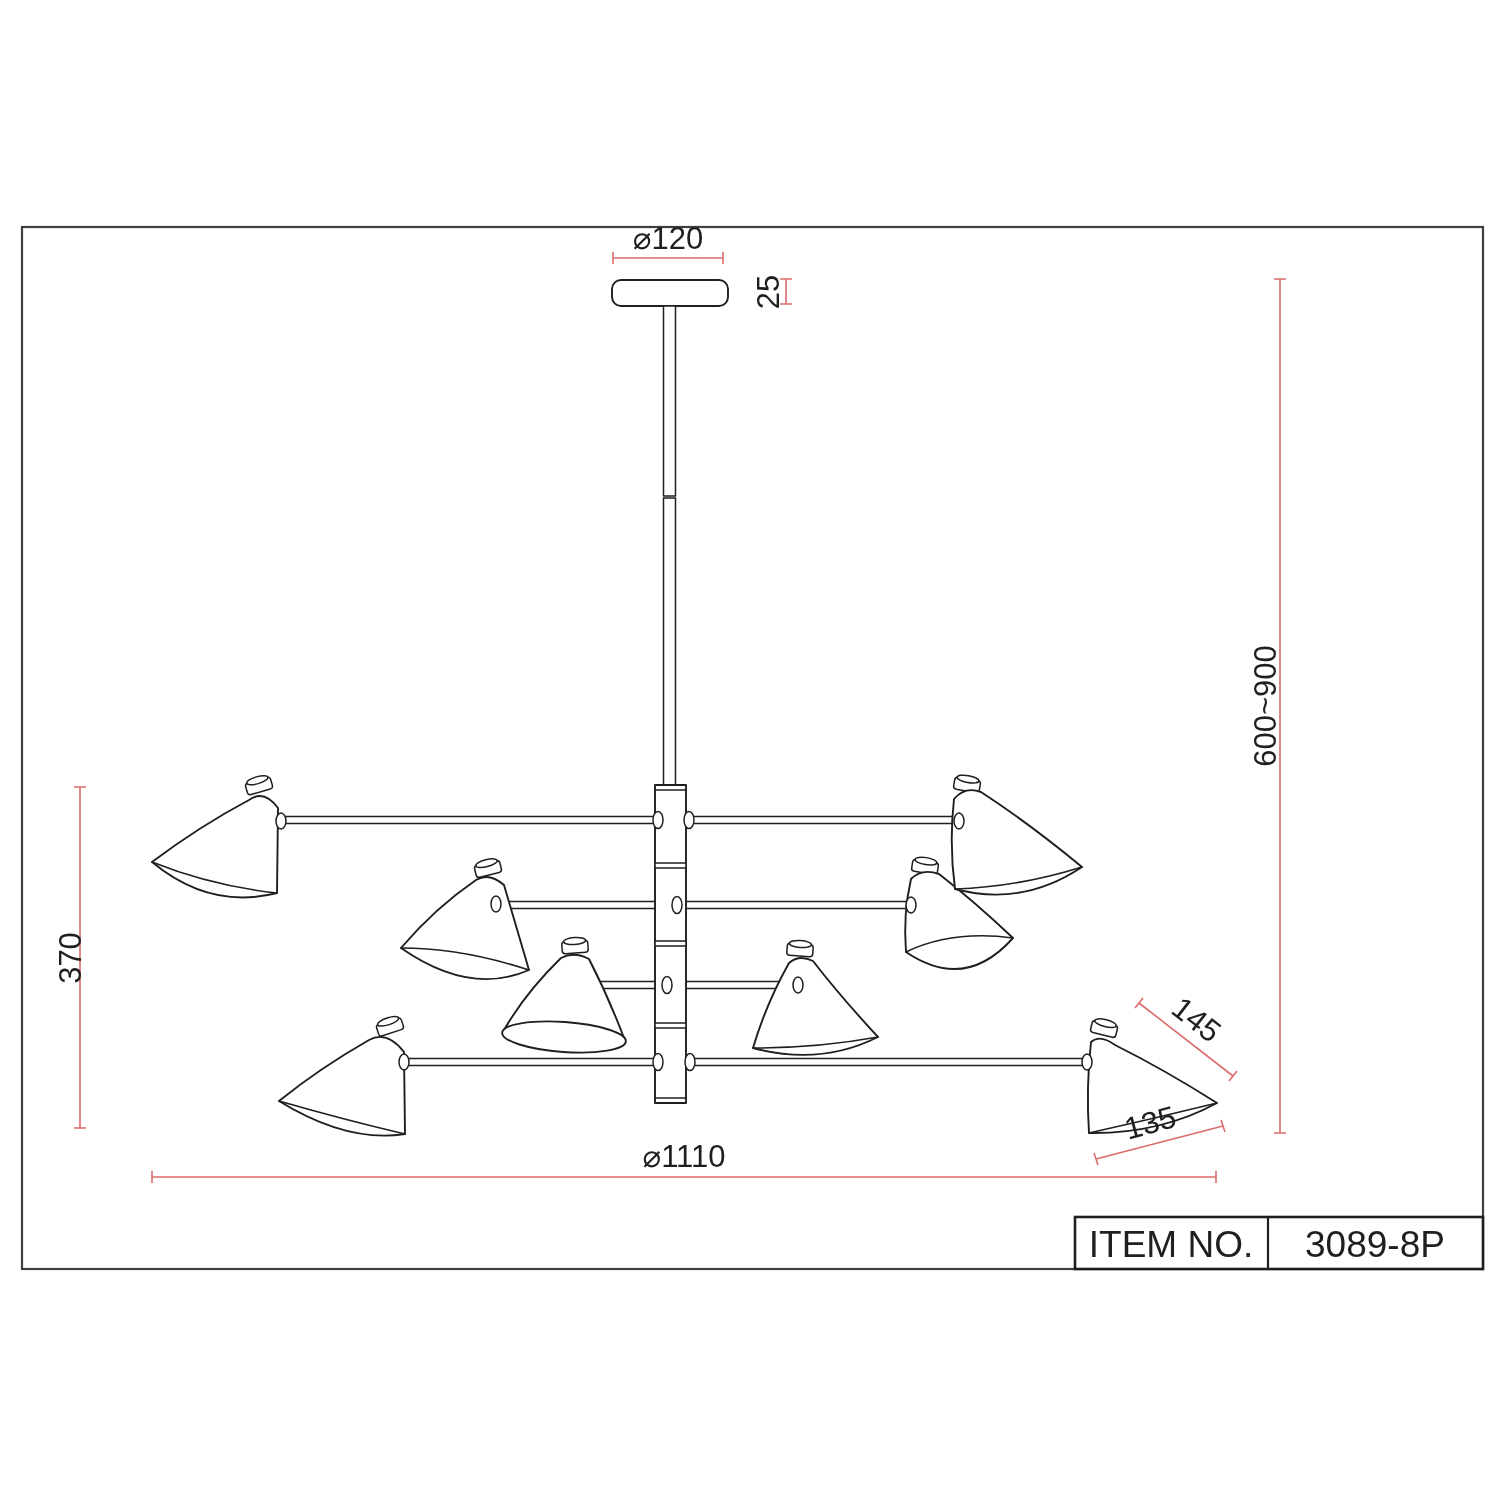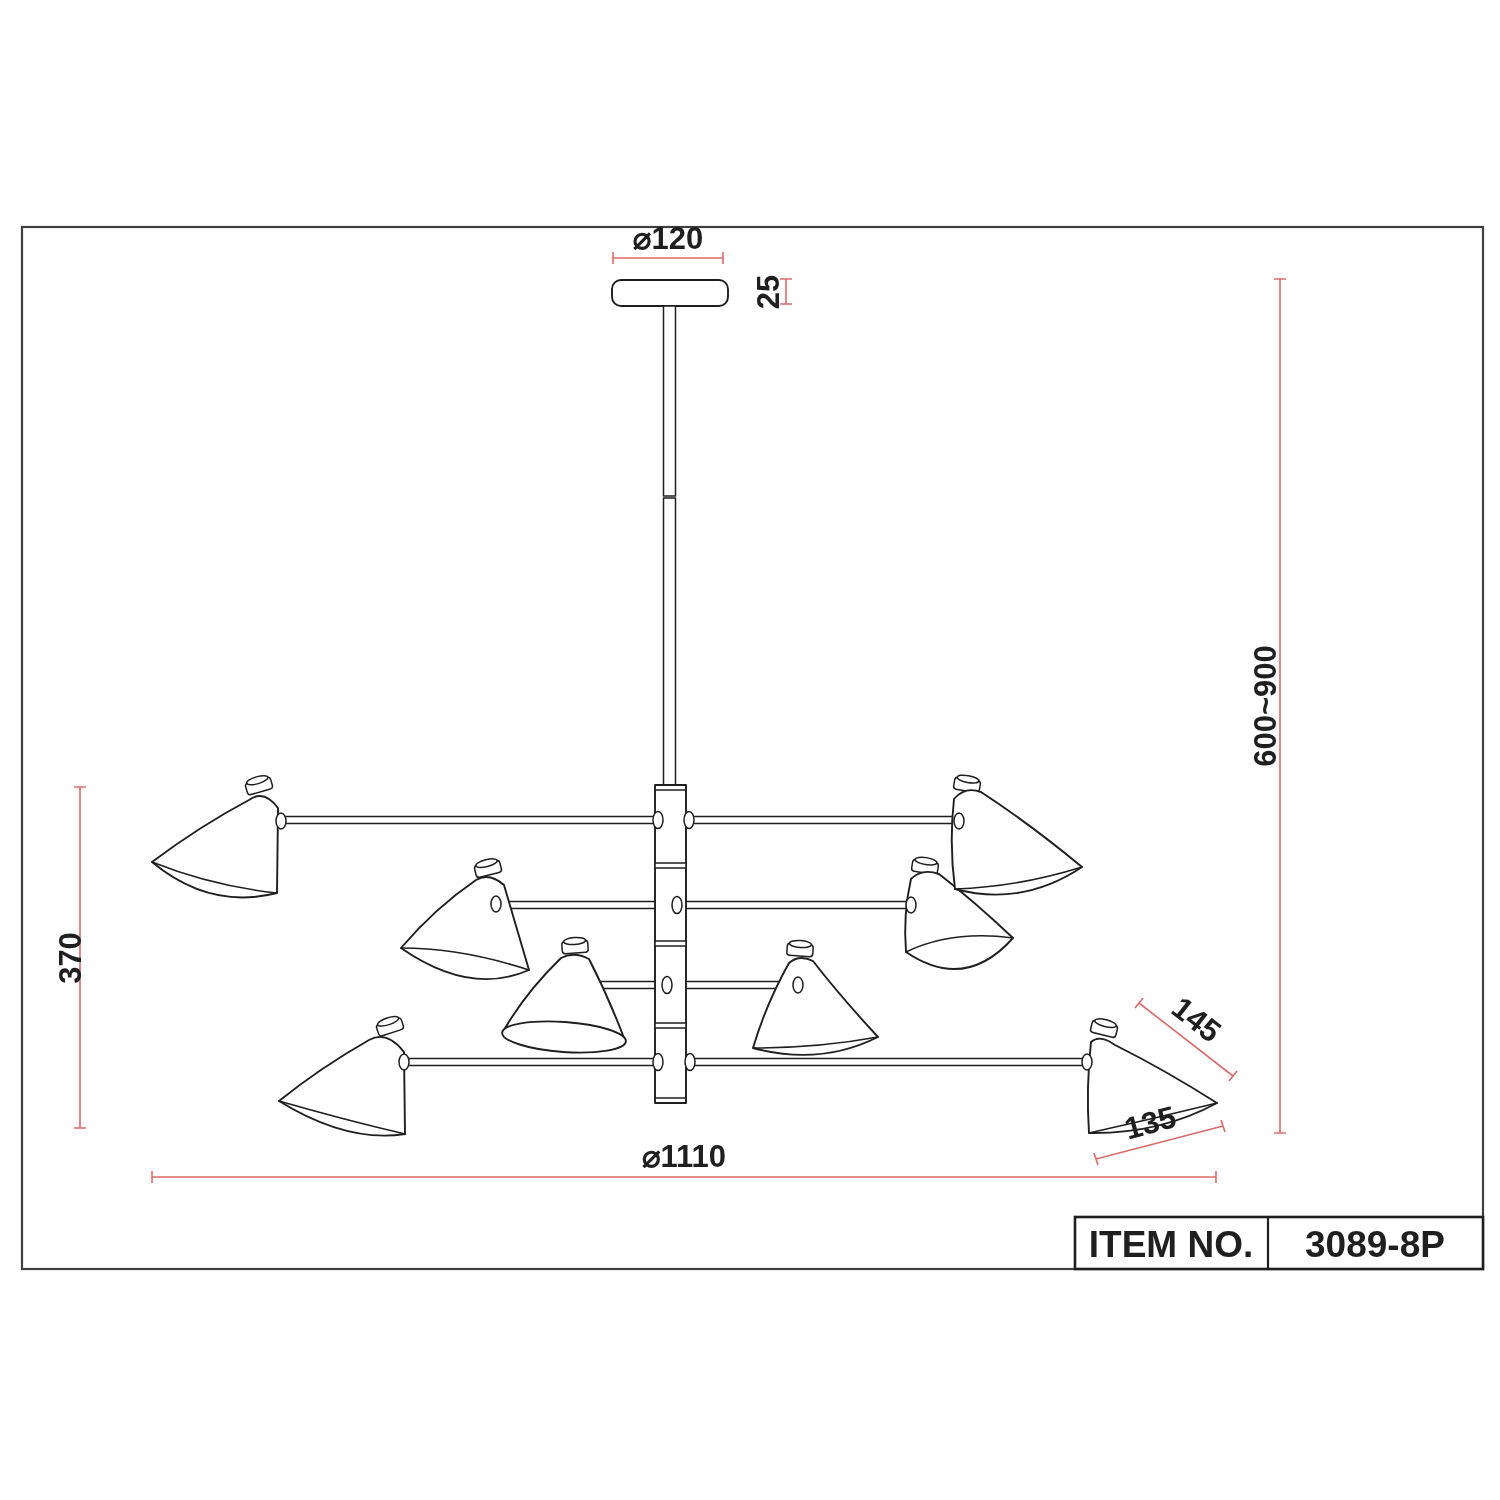--- a/index.html
+++ b/index.html
@@ -5,21 +5,20 @@
   :root{
     --ink:#1f1f1f;
     --dim:#dd6b6b;
     --border:#3f3f3f;
     --paper:#ffffff;
   }
   html,body{margin:0;padding:0;background:var(--paper);}
   .canvas{
     position:relative;width:1500px;height:1500px;background:var(--paper);
     font-family:"Liberation Sans",sans-serif;
-    font-weight:bold;
   }
   svg{position:absolute;left:0;top:0;width:100%;height:100%;}
   .border-rect{fill:none;stroke:var(--border);stroke-width:2.2;}
   .ink{fill:none;stroke:var(--ink);stroke-width:1.9;stroke-linecap:round;stroke-linejoin:round;}
   .ink-fill{fill:#fff;stroke:var(--ink);stroke-width:1.9;stroke-linejoin:round;}
   .thin{stroke-width:1.5;}
   .dim-line{fill:none;stroke:var(--dim);stroke-width:1.6;stroke-linecap:butt;}
   .dim-text{fill:var(--ink);font-size:31px;font-family:"Liberation Sans",sans-serif;}
   .table-rect{fill:#fff;stroke:var(--ink);stroke-width:2.6;}
   .table-text{fill:var(--ink);font-size:37px;font-family:"Liberation Sans",sans-serif;}

